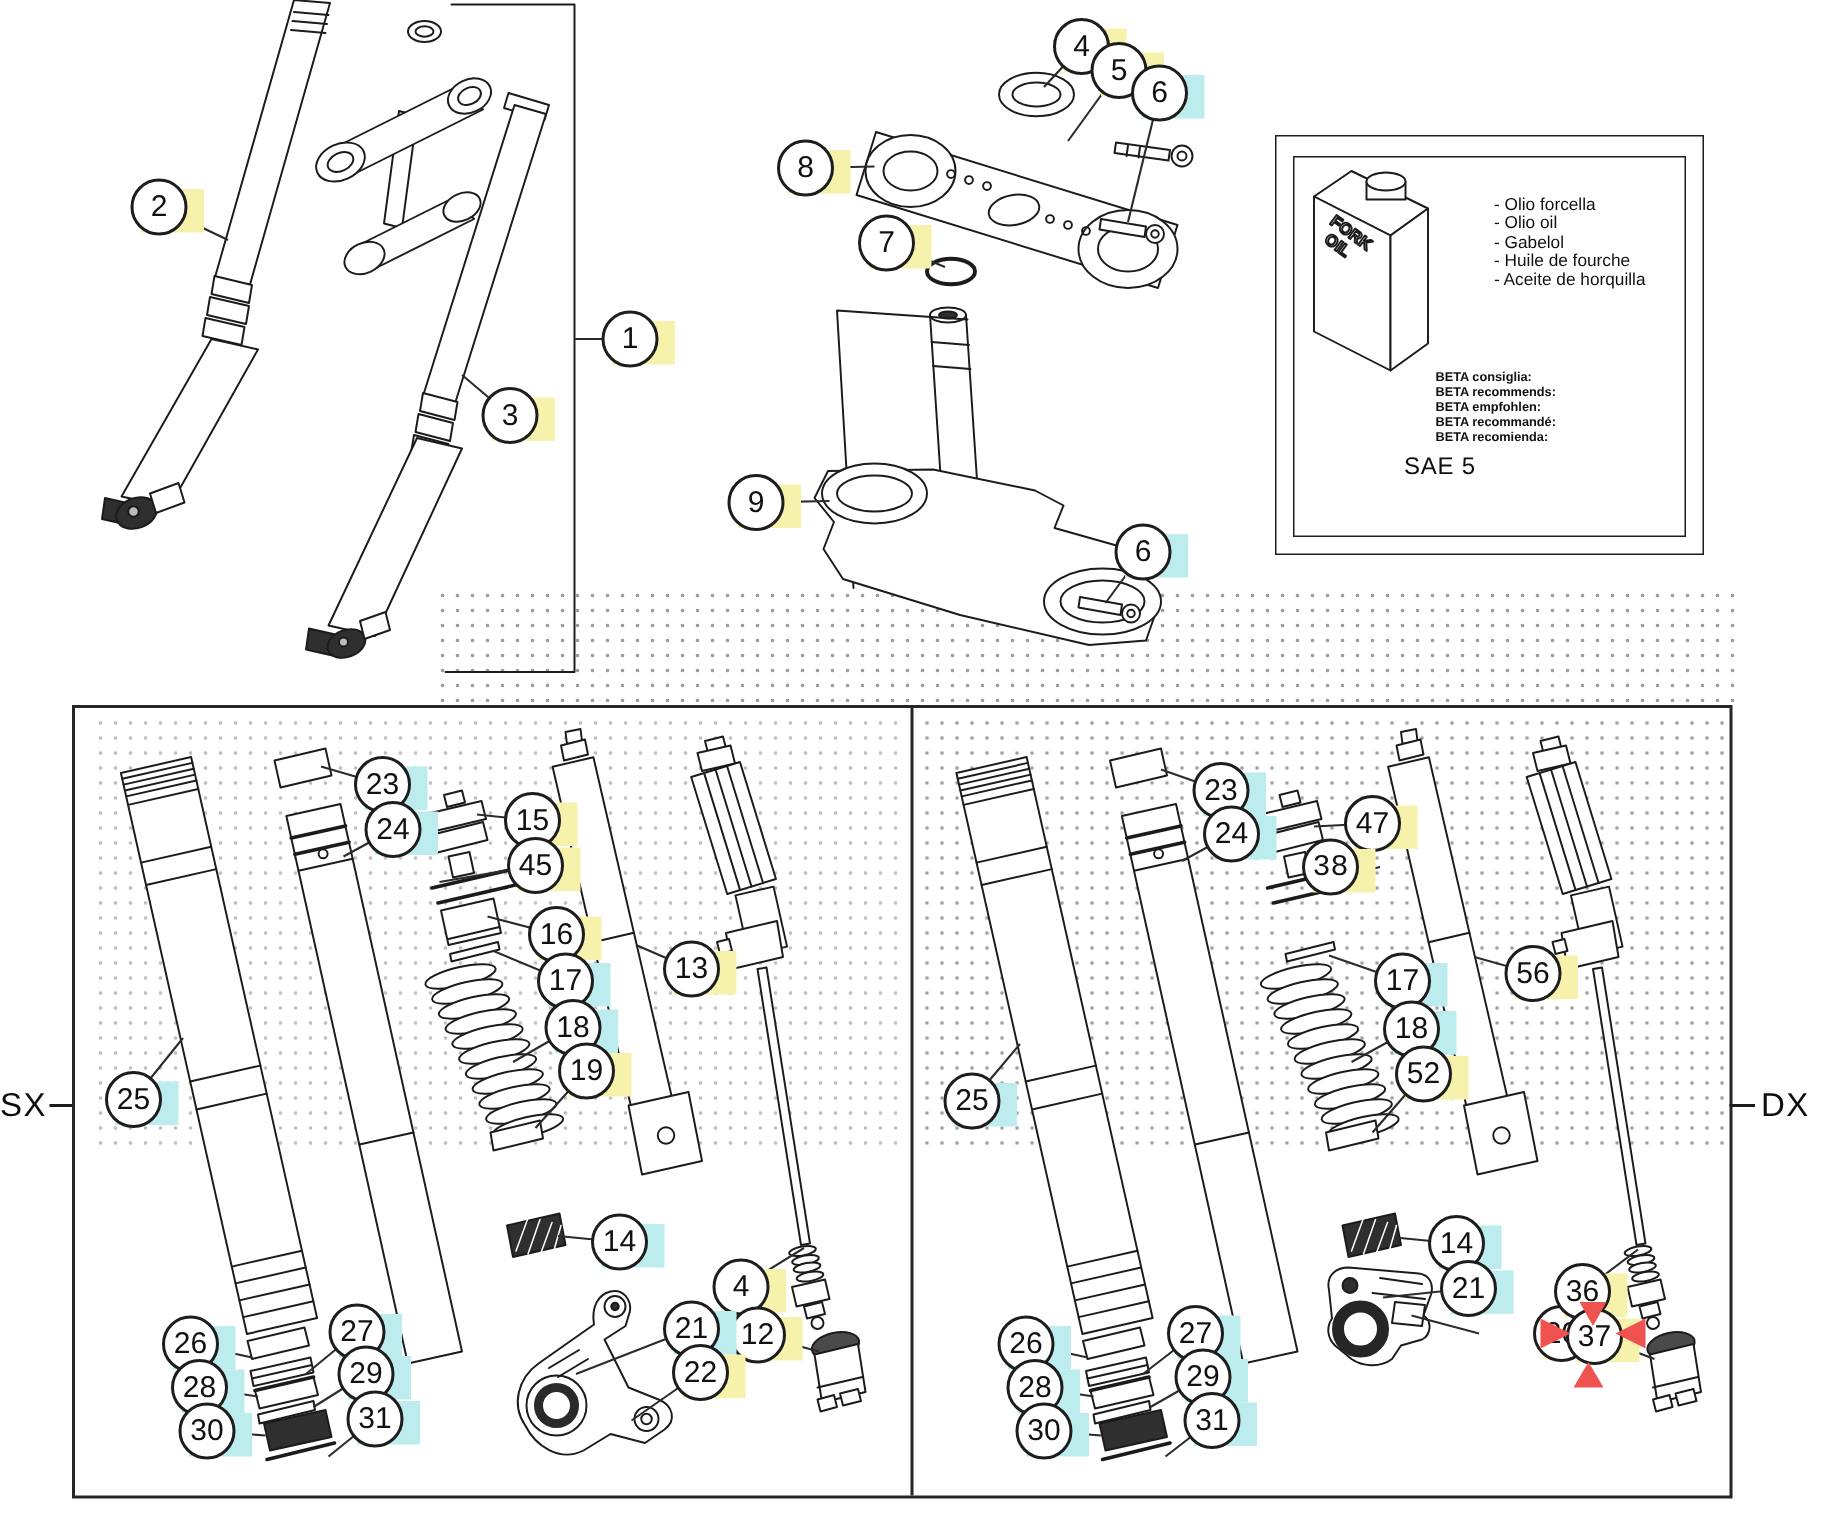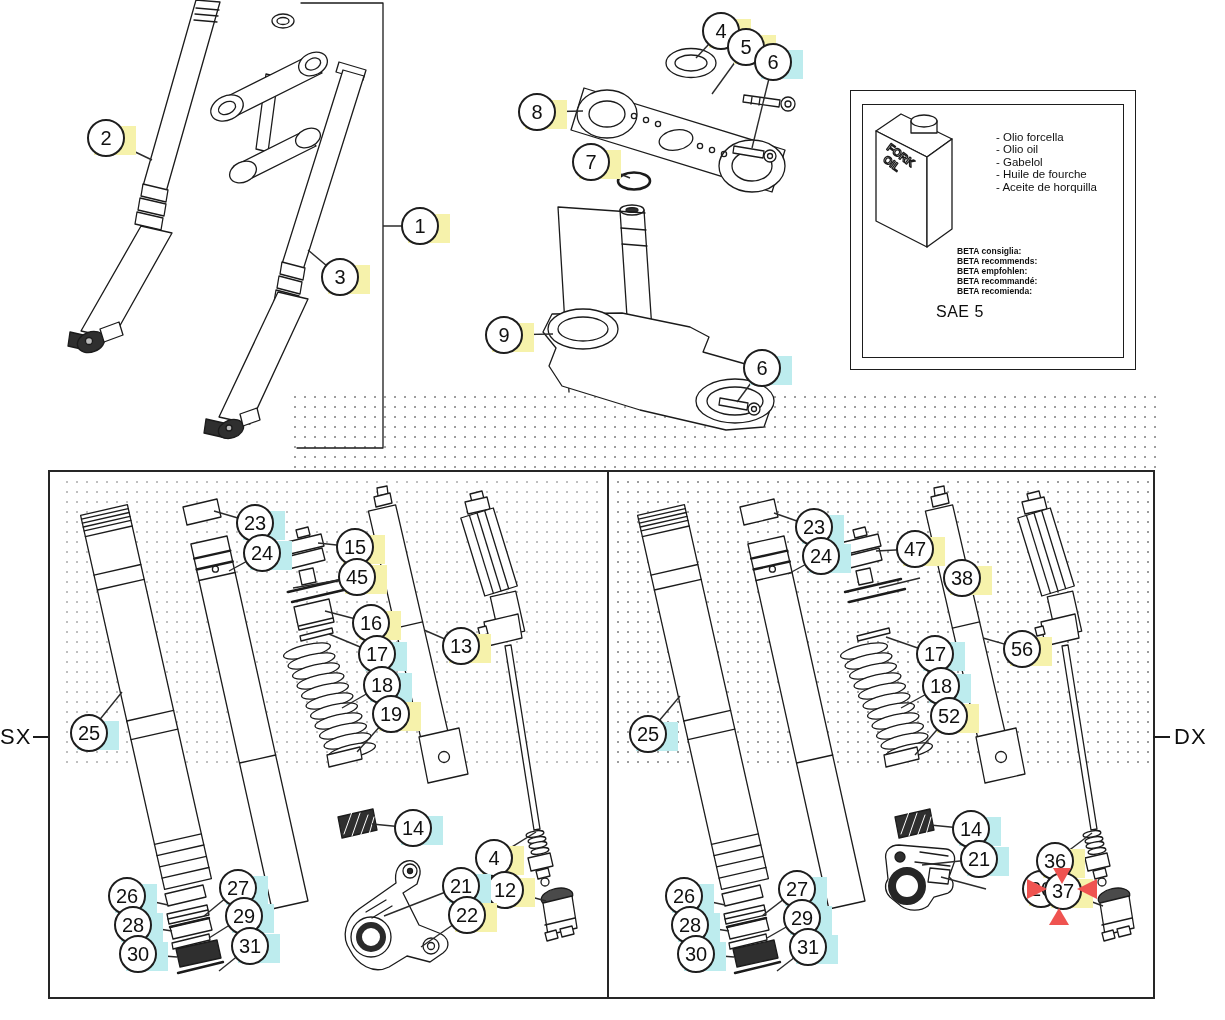--- a/index.html
+++ b/index.html
@@ -491,21 +491,21 @@
         <div class="circ">23</div>
       </div>
       <div class="callout" style="left: 802px; top: 537px;">
         <div class="hl" style="background: rgb(189, 236, 238);"></div>
         <div class="circ">24</div>
       </div>
       <div class="callout" style="left: 896px; top: 530px;">
         <div class="hl" style="background: rgb(246, 242, 171);"></div>
         <div class="circ">47</div>
       </div>
-      <div class="callout" style="left: 943px; top: 559px;">
+      <div class="callout" style="left: 868px; top: 559px; font-family: Liberation Mono, monospace;">
         <div class="hl" style="background: rgb(246, 242, 171);"></div>
         <div class="circ">38</div>
       </div>
       <div class="callout" style="left: 916px; top: 635px;">
         <div class="hl" style="background: rgb(189, 236, 238);"></div>
         <div class="circ">17</div>
       </div>
       <div class="callout" style="left: 922px; top: 667px;">
         <div class="hl" style="background: rgb(189, 236, 238);"></div>
         <div class="circ">18</div>

